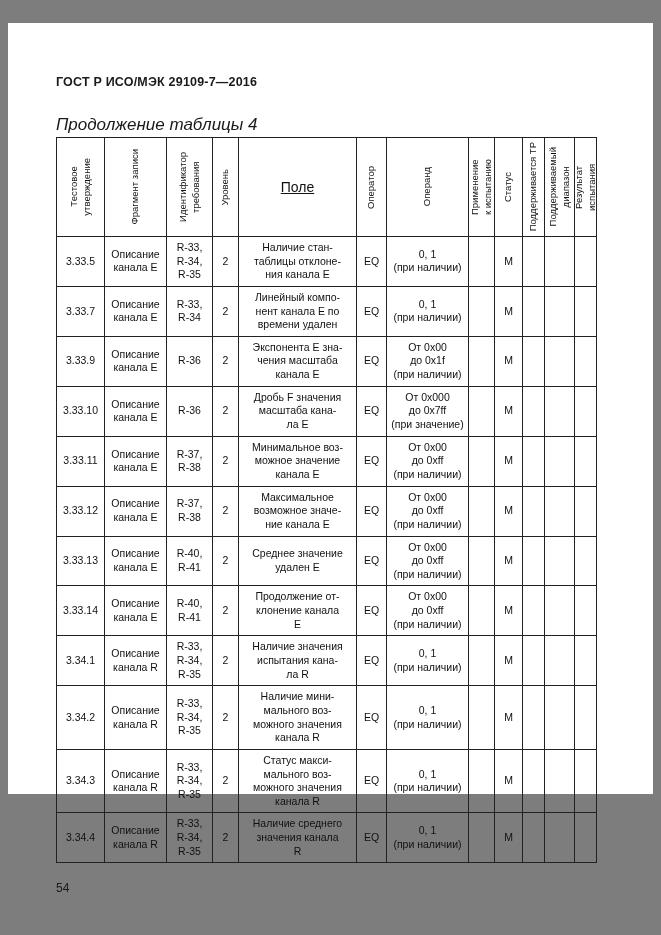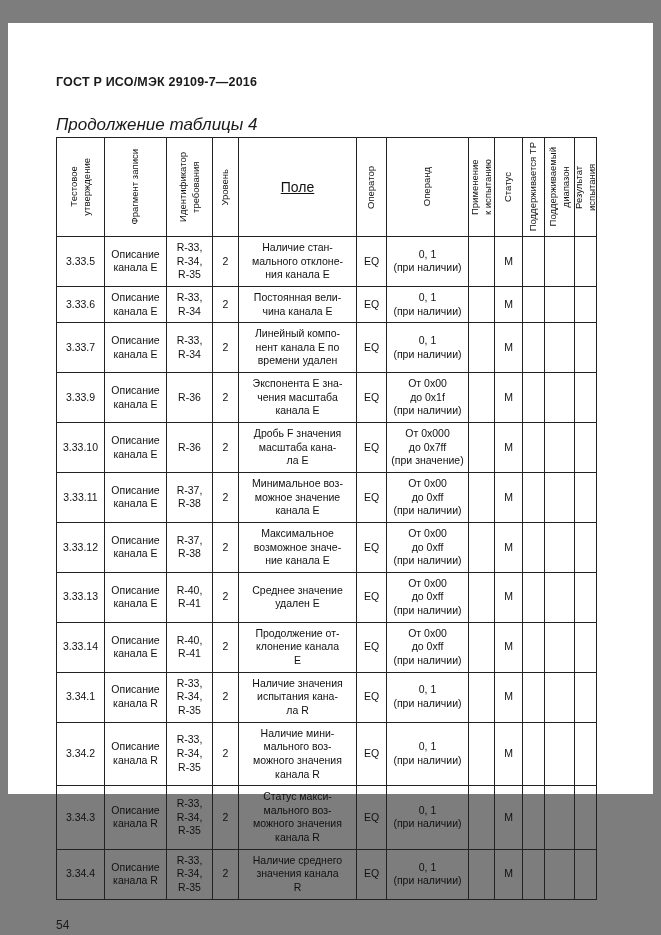--- a/index.html
+++ b/index.html
@@ -183,40 +183,22 @@
       <tbody id="tbody">
           <tr>
             <td>3.33.5</td>
             <td>Описание
 канала Е</td>
             <td>R-33,
 R-34,
 R-35</td>
             <td>2</td>
             <td>Наличие стан-
-мального отклоне-
+таблицы отклоне-
 ния канала Е</td>
-            <td>EQ</td>
-            <td>0, 1
-(при наличии)</td>
-            <td></td>
-            <td>М</td>
-            <td></td>
-            <td></td>
-            <td></td>
-          </tr>
-          <tr>
-            <td>3.33.6</td>
-            <td>Описание
-канала Е</td>
-            <td>R-33,
-R-34</td>
-            <td>2</td>
-            <td>Постоянная вели-
-чина канала Е</td>
             <td>EQ</td>
             <td>0, 1
 (при наличии)</td>
             <td></td>
             <td>М</td>
             <td></td>
             <td></td>
             <td></td>
           </tr>
           <tr>

